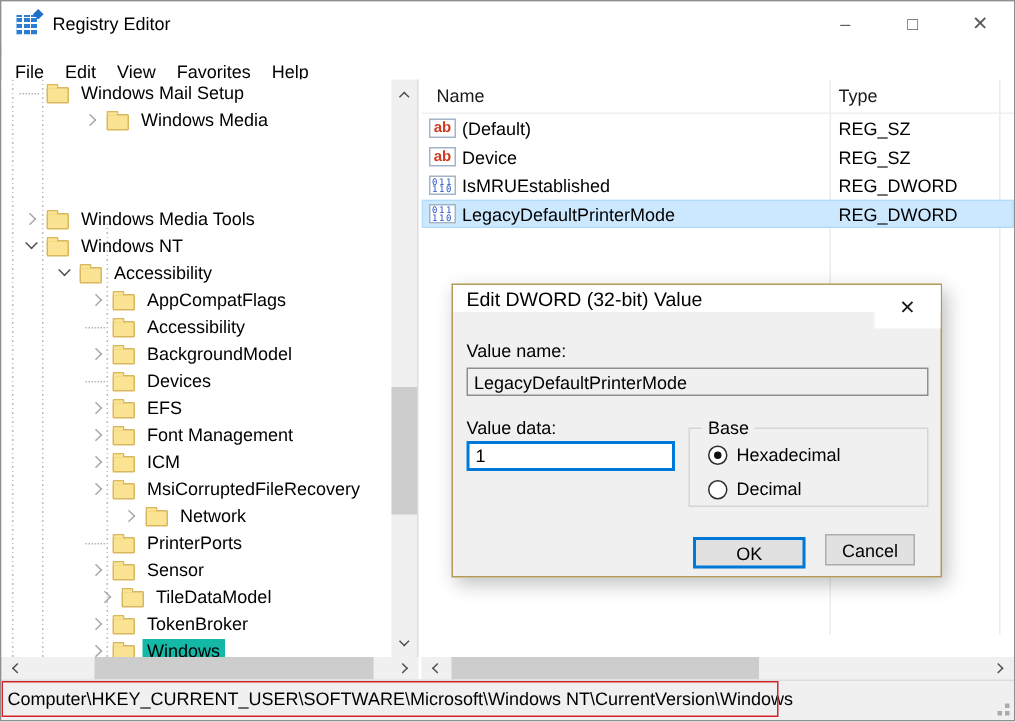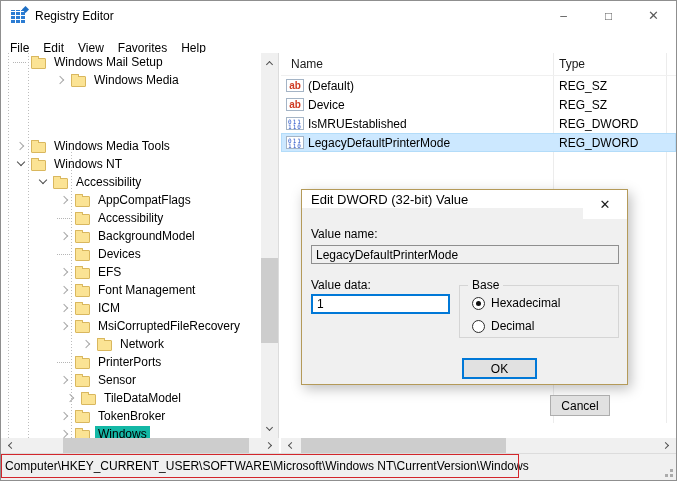--- a/index.html
+++ b/index.html
@@ -72,21 +72,21 @@
     font:12px "Liberation Sans",sans-serif;padding:0 4px;color:#000;}
   .dlg-input-data{position:absolute;left:9px;top:104px;width:139px;height:20px;background:#fff;border:2px solid #0078d7;
     font:12px "Liberation Sans",sans-serif;padding:0 4px;color:#000;}
   .groupbox{position:absolute;left:157px;top:95px;width:160px;height:53px;border:1px solid #d5d5d5;}
   .groupbox .legend{position:absolute;top:-8px;left:8px;background:#f0f0f0;padding:0 4px;}
   .radio-row{position:absolute;left:12px;display:flex;align-items:center;height:14px;}
   .radio{width:13px;height:13px;border:1px solid #2c2c2c;border-radius:50%;background:#fff;position:relative;margin-right:6px;flex:none;}
   .radio.sel::after{content:'';position:absolute;left:3px;top:3px;width:5px;height:5px;background:#111;border-radius:50%;}
   .btn{position:absolute;height:21px;display:flex;align-items:center;justify-content:center;background:#e1e1e1;font-size:12px;color:#000;}
   .btn-ok{left:160px;top:168px;width:75px;border:2px solid #0078d7;}
-  .btn-cancel{left:248px;top:166px;width:60px;border:1px solid #adadad;margin-top:39px;}
+  .btn-cancel{left:248px;top:166px;width:60px;border:1px solid #adadad;}
   
   .statusbar{position:absolute;left:0;top:452px;width:675px;height:27px;background:#f0f0f0;border-top:1px solid #dcdcdc;}
   .status-path{position:absolute;left:4px;top:5px;color:#000;}
   .red-annotation{position:absolute;left:0px;top:0px;width:518px;height:24px;border:1px solid #d2262b;pointer-events:none;}
   .grip{position:absolute;right:3px;bottom:3px;width:3px;height:3px;background:#ababab;
     box-shadow:-5px 0 #ababab,0 -5px #ababab;}
 </style>
 </head>
 <body>
 

